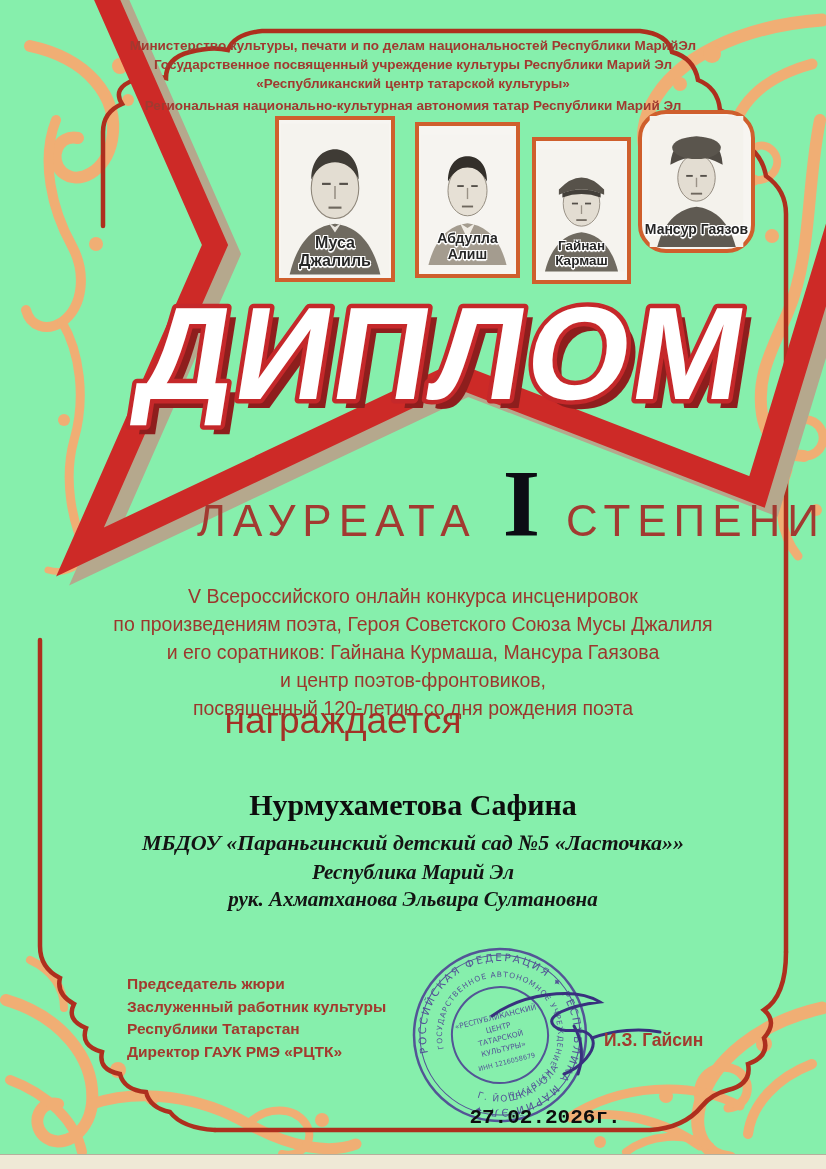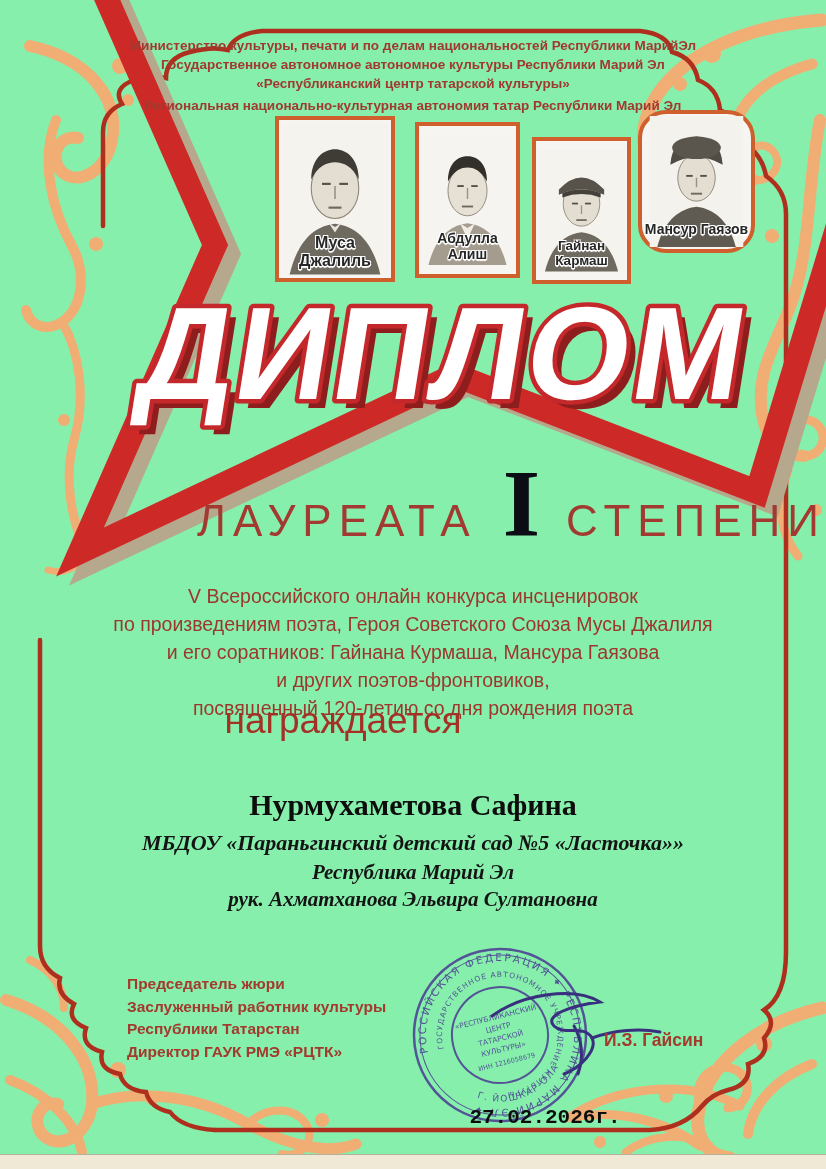--- a/index.html
+++ b/index.html
@@ -112,21 +112,21 @@
 
   <svg class="abs deco" width="826" height="1169" viewBox="0 0 826 1169" style="left:0;top:0;overflow:hidden">
     <g fill="none" stroke-miterlimit="14">
       <polygon transform="translate(13,9)" points="80,552 455,375 757,492 870,120 1100,-500 500,-560 150,-900 -300,-600 -60,-380 215,245" stroke="#b5a88d" stroke-width="24"></polygon>
       <polygon points="80,552 455,375 757,492 870,120 1100,-500 500,-560 150,-900 -300,-600 -60,-380 215,245" stroke="#cd2a27" stroke-width="24"></polygon>
     </g>
   </svg>
 
   <div class="abs header">
     <div>Министерство культуры, печати и по делам национальностей Республики МарийЭл</div>
-    <div>Государственное автономное автономное культуры Республики Марий Эл</div>
+    <div>Государственное посвященный учреждение культуры Республики Марий Эл</div>
     <div>«Республиканский центр татарской культуры»</div>
     <div class="l4">Региональная национально-культурная автономия татар Республики Марий Эл</div>
   </div>
 
   <div class="abs portrait" style="left:275px;top:116px;width:120px;height:166px;">
     <svg class="ph" viewBox="0 0 100 140">
       <rect width="100" height="140" fill="#f5f3ee"></rect>
       <path d="M8,140 C16,106 33,95 50,93 C67,95 84,106 92,140 Z" fill="#6f6a60"></path>
       <path d="M44,92 L50,101 L56,92 L50,96 Z" fill="#e9e5dd"></path>
       <ellipse cx="50" cy="60" rx="22" ry="28" fill="#e3ddd2" stroke="#8d8579" stroke-width="1"></ellipse>
@@ -194,21 +194,21 @@
   <div class="abs laureate">
     <span class="word">ЛАУРЕАТА</span>
     <span class="numeral">I</span>
     <span class="word">СТЕПЕНИ</span>
   </div>
 
   <div class="abs contest">
     <div>V Всероссийского онлайн конкурса инсценировок</div>
     <div>по произведениям поэта, Героя Советского Союза Мусы Джалиля</div>
     <div>и его соратников: Гайнана Курмаша, Мансура Гаязова</div>
-    <div>и других поэтов-фронтовиков,</div>
+    <div>и центр поэтов-фронтовиков,</div>
     <div>посвященный 120-летию со дня рождения поэта</div>
   </div>
 
   <div class="abs awarded">награждается</div>
 
   <div class="abs rname">Нурмухаметова Сафина</div>
   <div class="abs rline inst">МБДОУ «Параньгинский детский сад №5 «Ласточка»»</div>
   <div class="abs rline region">Республика Марий Эл</div>
   <div class="abs rline superv">рук. Ахматханова Эльвира Султановна</div>
 

